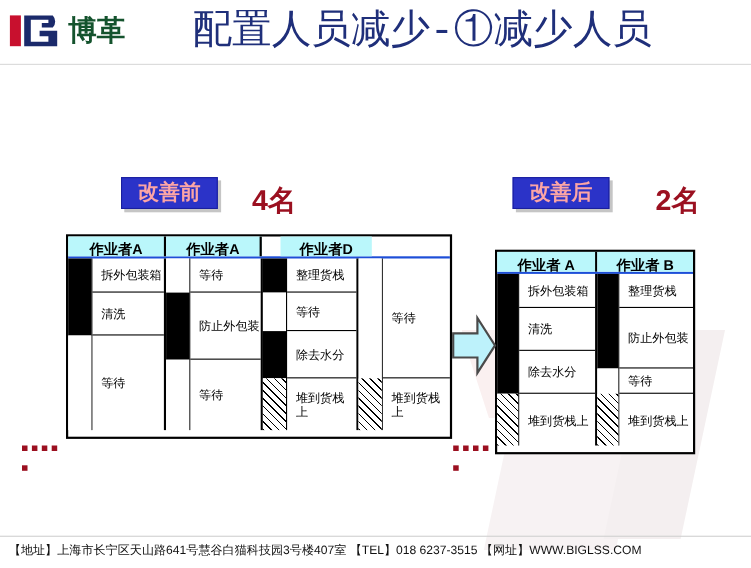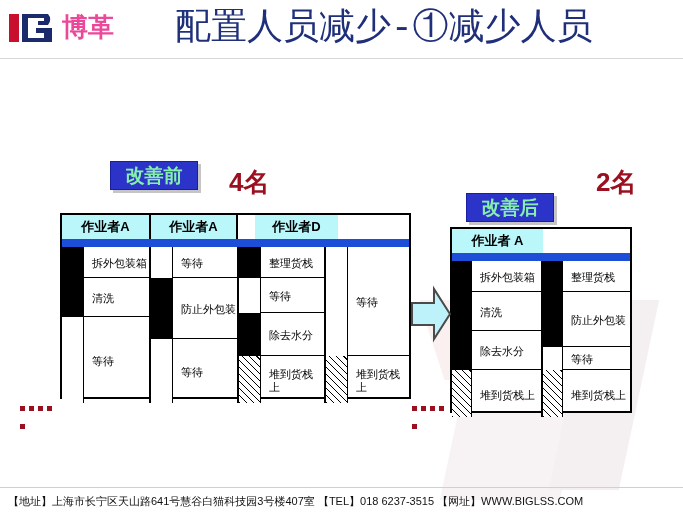--- a/index.html
+++ b/index.html
@@ -11,41 +11,41 @@
   }
   
   #watermark{position:absolute;left:420px;top:300px;width:270px;height:200px;overflow:hidden;pointer-events:none;}
   #watermark .wm1{position:absolute;left:40px;top:10px;width:120px;height:190px;background:#f7f2f3;transform:skewX(-12deg);}
   #watermark .wm2{position:absolute;left:150px;top:-10px;width:70px;height:200px;background:#f4eff0;transform:skewX(-12deg);}
   #watermark .wm3{position:absolute;left:5px;top:-40px;width:46px;height:120px;background:#faf0f0;transform:skewX(18deg);}
   
   #header{position:absolute;left:0;top:0;width:683px;height:60px;}
   #logo{position:absolute;left:8px;top:10px;width:120px;height:38px;}
   #logo .mark{position:absolute;left:0;top:2px;width:50px;height:32px;}
-  #logo .logo-txt{position:absolute;left:54px;top:0px;font-size:26px;font-weight:bold;color:#ec4899;letter-spacing:0px;line-height:34px;}
+  #logo .logo-txt{position:absolute;left:54px;top:0px;font-size:26px;font-weight:bold;color:#14532d;letter-spacing:0px;line-height:34px;}
   #title{
     position:absolute;left:175px;top:2px;width:505px;height:54px;
     font-size:36px;color:#1f2f7a;font-weight:normal;line-height:54px;
     white-space:nowrap;letter-spacing:0px;font-family:Liberation Mono, monospace;
   }
   #header-rule{position:absolute;left:0;top:58px;width:683px;height:1px;background:#d9d9d9;}
   
   .badge{position:absolute;height:27px;background:#2b33c8;border:1px solid #1a1f9e;
-         color:#86efac;font-size:19px;font-weight:bold;line-height:27px;text-align:center;
+         color:#fca5a5;font-size:19px;font-weight:bold;line-height:27px;text-align:center;
          box-shadow:3px 3px 0 rgba(150,150,150,.55);}
   #badge-before{left:110px;top:161px;width:86px;}
-  #badge-after{left:466px;top:161px;width:86px;margin-top:32px;}
+  #badge-after{left:466px;top:161px;width:86px;}
   .count{position:absolute;font-size:26px;font-weight:bold;color:#9b1020;line-height:30px;}
   #count-before{left:229px;top:167px;}
   #count-after{left:596px;top:167px;}
   
   .chart{position:absolute;border:2px solid #000;background:#fff;box-sizing:border-box;}
   #chart-left{left:60px;top:213px;width:351px;height:186px;}
   #chart-right{left:450px;top:227px;width:182px;height:186px;}
-  .hdr-row{display:flex;height:32px;box-sizing:border-box;border-bottom:8px solid #1d4ed8;}
+  .hdr-row{display:flex;height:20px;box-sizing:border-box;border-bottom:2px solid #1d4ed8;}
   .hdr-cell{background:#baf7fb;color:#000;font-size:13px;font-weight:bold;
             text-align:center;line-height:24px;box-sizing:border-box;border-right:2px solid #000;
             white-space:nowrap;overflow:hidden;}
   .hdr-cell:last-child{border-right:none;}
   .body-row{display:flex;height:156px;box-sizing:border-box;}
   .worker-col{display:flex;box-sizing:border-box;border-right:2px solid #000;height:100%;}
   .worker-col:last-child{border-right:none;}
   .bar-col{box-sizing:border-box;border-right:1px solid #000;height:100%;
            display:flex;flex-direction:column;}
   .task-col{box-sizing:border-box;height:100%;display:flex;flex-direction:column;flex:1;}
@@ -156,20 +156,21 @@
           <div class="task" style="height: 70%;">等待</div>
           <div class="task" style="height: 30%;">堆到货栈上</div>
         </div>
       </div>
     </div>
 </div>
 
 <div class="chart" id="chart-right">
   <div class="hdr-row">
       <div class="hdr-cell" style="width: 91px;">作业者 A</div>
+      <div class="hdr-cell" style="width: 87px;">作业者 B</div>
     </div>
   <div class="body-row">
       <div class="worker-col" style="width: 91px;">
         <div class="bar-col" style="width: 20px;">
           <div class="seg black" style="height: 70%;"></div>
           <div class="seg hatch" style="height: 30%;"></div>
         </div>
         <div class="task-col">
           <div class="task" style="height: 20%;">拆外包装箱</div>
           <div class="task" style="height: 25%;">清洗</div>

